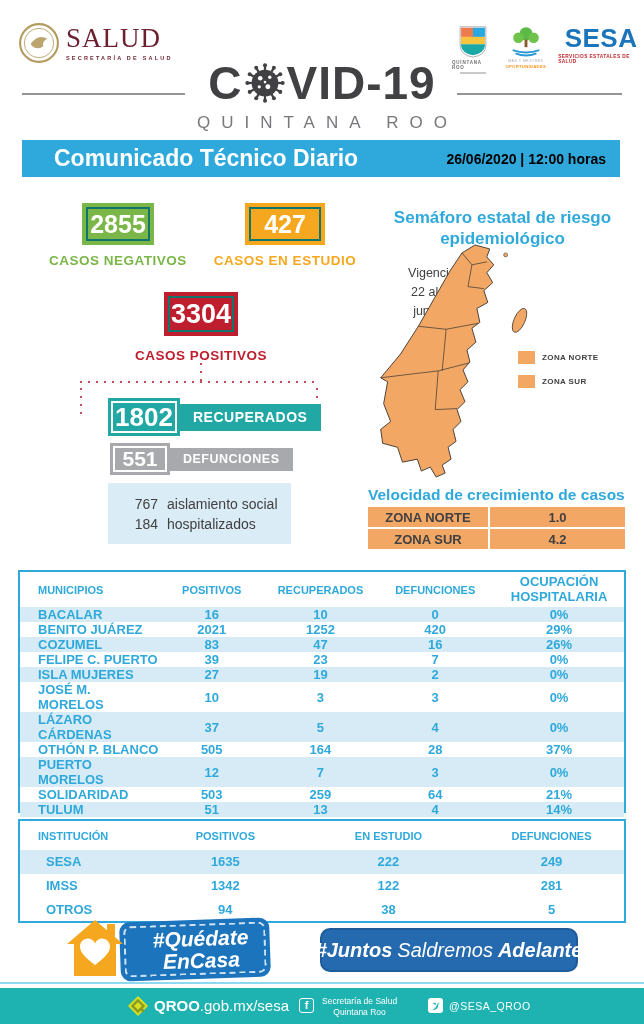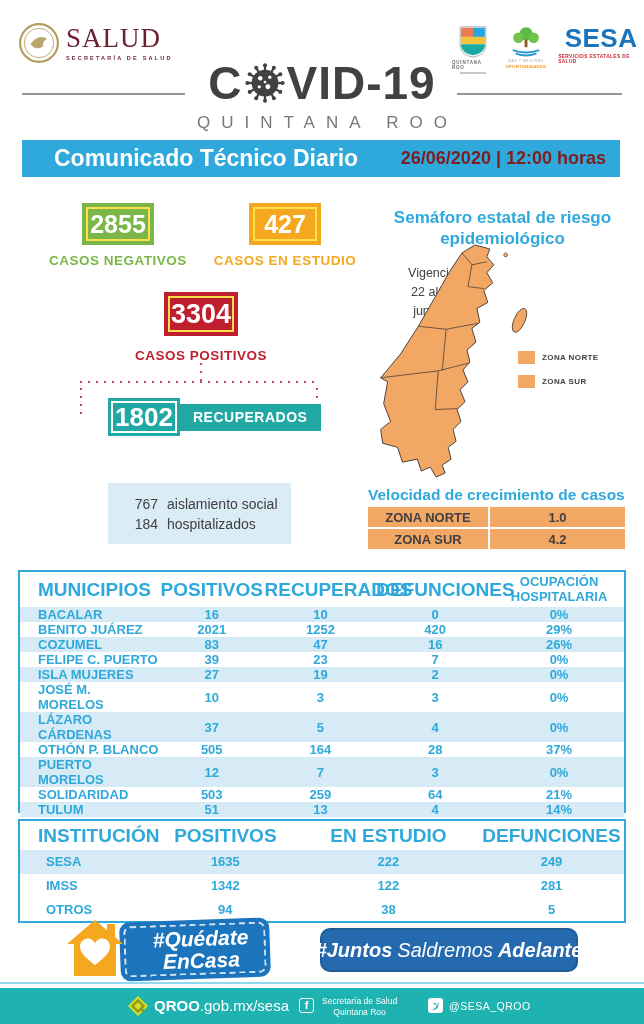--- a/index.html
+++ b/index.html
@@ -20,26 +20,26 @@
   .sesa-t { font-size:26px; font-weight:bold; color:var(--sesablue,#1C75BB); line-height:1; letter-spacing:.5px; }
   .sesa-s { font-size:4.8px; font-weight:bold; color:var(--sesared,#C1272D); letter-spacing:.4px; margin-top:3px; }
 
   .covid-line { top:93px; height:2px; background:#939598; }
   .covid-title { left:0; top:60px; width:644px; text-align:center; font-size:46px; font-weight:bold; color:var(--dark,#414042); letter-spacing:1px; line-height:1; }
   .covid-title svg { vertical-align:-5px; margin:0 1px; }
   .covid-sub { left:0; top:113px; width:644px; text-align:center; font-size:17px; color:#77787B; letter-spacing:11px; text-indent:11px; }
 
   .banner { left:22px; top:140px; width:598px; height:37px; background:var(--blue,#2FA9DC); display:flex; align-items:center; justify-content:space-between; padding:0 14px 0 32px; }
   .banner .bt { color:#fff; font-weight:bold; font-size:23px; }
-  .banner .bd { color:#7f1d1d; font-weight:bold; font-size:18px; }
+  .banner .bd { color:#000000; font-weight:bold; font-size:14px; }
 
   
   .bigstat { width:170px; display:flex; flex-direction:column; align-items:center; }
   .bigbox { background:var(--c); padding:4px; }
-  .bigbox .inner { border:2px solid #fde047; color:#fff; font-weight:bold; text-align:center; display:flex; align-items:center; justify-content:center; }
+  .bigbox .inner { border:2px solid #0f766e; color:#fff; font-weight:bold; text-align:center; display:flex; align-items:center; justify-content:center; }
   .biglabel { margin-top:8px; font-weight:bold; font-size:13.5px; color:var(--c); letter-spacing:.5px; text-align:center; }
 
   
   .dot-h { height:2px; background:repeating-linear-gradient(90deg, #C9485B 0 2px, transparent 2px 8px); }
   .dot-v { width:2px; background:repeating-linear-gradient(0deg, #C9485B 0 2px, transparent 2px 8px); }
 
   
   .combo { display:flex; align-items:center; }
   .combo .numbox { background:var(--c); padding:3px; z-index:2; }
   .combo .numinner { border:2px solid #fff; color:#fff; font-weight:bold; display:flex; align-items:center; justify-content:center; }
@@ -59,21 +59,21 @@
 
   .vel-title { left:368px; top:486px; width:260px; color:var(--blue,#2FA9DC); font-weight:bold; font-size:15.5px; }
   .vel-table { left:368px; top:507px; width:257px; display:flex; flex-direction:column; gap:2px; }
   .vel-row { display:flex; gap:2px; height:20px; }
   .vel-c1 { width:120px; } .vel-c2 { flex:1; }
   .vel-cell { background:var(--maporange,#F3A765); color:var(--dark,#414042); font-weight:bold; font-size:13px; display:flex; align-items:center; justify-content:center; }
 
   
   .tablebox { border:2px solid var(--blue,#2FA9DC); background:#fff; }
   .tablebox table { width:100%; height:100%; border-collapse:collapse; table-layout:fixed; }
-  .tablebox th { color:var(--blue,#2FA9DC); font-weight:bold; font-size:19px; text-align:center; vertical-align:middle; }
+  .tablebox th { color:var(--blue,#2FA9DC); font-weight:bold; font-size:11px; text-align:center; vertical-align:middle; }
   .tablebox td { color:var(--blue,#2FA9DC); font-weight:bold; font-size:13px; text-align:center; vertical-align:middle; }
   .tablebox th:first-child, .tablebox td:first-child { text-align:left; padding-left:18px; }
   .tablebox tr.alt { background:var(--lightblue,#D6EBF5); }
   .muni { left:18px; top:570px; width:608px; height:243px; }
   .muni th { height:35px; }
   .muni th.wrap2 { font-size:13px; line-height:1.15; }
   .inst { left:18px; top:819px; width:608px; height:104px; }
   .inst th { height:29px; }
   .inst td:first-child { padding-left:26px; }
 
@@ -192,41 +192,47 @@
   </div>
 
   <div class="abs bigstat" style="left:33px;top:203px;--c:var(--green);">
     <div class="bigbox">
         <div class="inner" style="width:64px;height:34px;font-size:25px;">2855</div>
       </div>
     <div class="biglabel">CASOS NEGATIVOS</div>
   </div>
   <div class="abs bigstat" style="left:200px;top:203px;--c:var(--orange);">
     <div class="bigbox">
-        <div class="inner" style="width:64px;height:34px;font-size:25px;">427</div>
+        <div class="inner" style="width:72px;height:34px;font-size:25px;">427</div>
       </div>
     <div class="biglabel">CASOS EN ESTUDIO</div>
   </div>
   <div class="abs bigstat" style="left:116px;top:292px;--c:var(--red);">
     <div class="bigbox">
         <div class="inner" style="width:66px;height:36px;font-size:27px;">3304</div>
       </div>
     <div class="biglabel" style="margin-top:12px;">CASOS POSITIVOS</div>
   </div>
 
   <div class="abs dot-v" style="left:200px;top:362px;height:19px;"></div>
   <div class="abs dot-h" style="left:80px;top:381px;width:238px;"></div>
   <div class="abs dot-v" style="left:80px;top:383px;height:31px;"></div>
   <div class="abs dot-v" style="left:316px;top:383px;height:31px;"></div>
 
   <div class="abs combo" style="left:108px;top:398px;--c:var(--teal);">
     <div class="numbox">
         <div class="numinner" style="width:66px;height:32px;font-size:26px;">1802</div>
       </div>
     <div class="combolabel" style="height:27px;font-size:14px;">RECUPERADOS</div>
+  </div>
+  <div class="abs combo" style="left:110px;top:443px;--c:var(--gray);">
+    <div class="numbox">
+        <div class="numinner" style="width:54px;height:26px;font-size:21px;">551</div>
+      </div>
+    <div class="combolabel" style="height:23px;font-size:12.5px;">DEFUNCIONES</div>
   </div>
 
   <div class="abs infopanel">
     <div class="row">
       <span class="v">767</span>
       <span>aislamiento social</span>
     </div>
     <div class="row">
       <span class="v">184</span>
       <span>hospitalizados</span>

